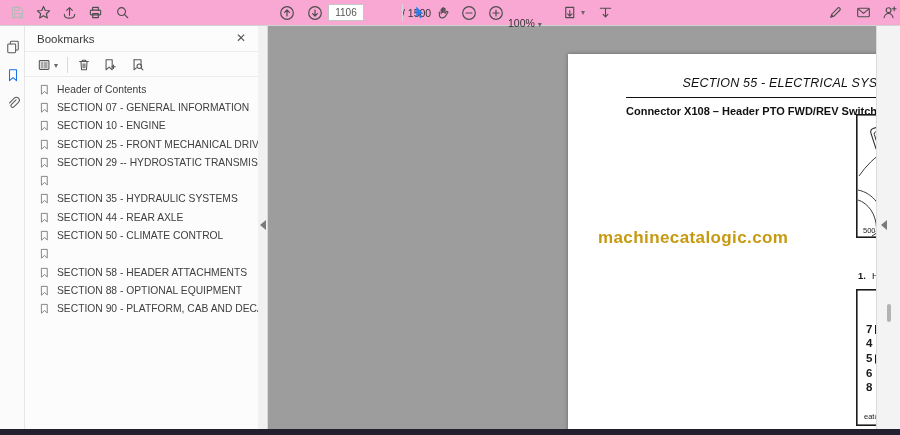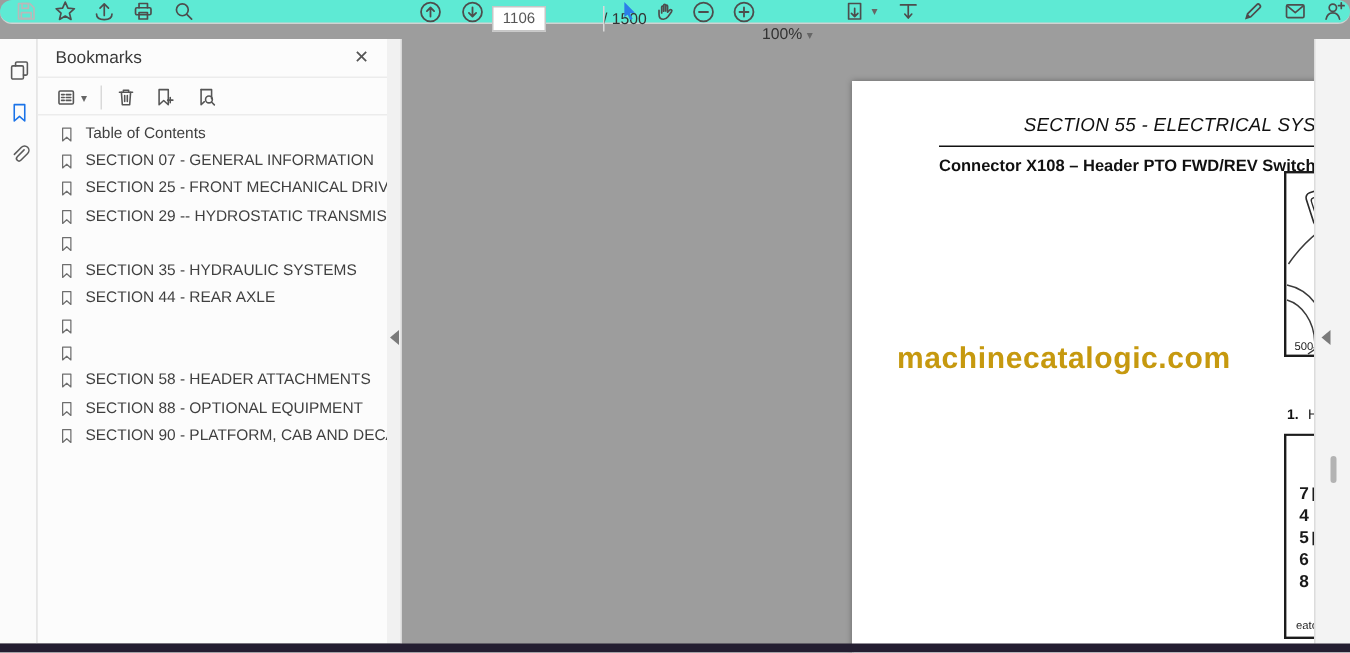--- a/index.html
+++ b/index.html
@@ -1,21 +1,21 @@
 <!DOCTYPE html>
 <html><head>
 <meta charset="utf-8">
 <style>
   * { margin:0; padding:0; box-sizing:border-box; }
   html,body { width:900px; height:435px; overflow:hidden; }
   body { position:relative; font-family:"Liberation Sans", sans-serif; background:#9d9d9d; }
 
   
-  .toolbar { position:absolute; left:0; top:0; width:900px; height:16px;
-             background:#5eead4; border-bottom:1px solid #d2d2d2; z-index:30;border-radius:11px; }
+  .toolbar { position:absolute; left:0; top:0; width:900px; height:26px;
+             background:#f9a8d4; border-bottom:1px solid #d2d2d2; z-index:30; }
   .tb-ico { position:absolute; top:50%; transform:translateY(-50%);
             width:18px; height:18px; display:flex; align-items:center; justify-content:center;
             color:#4d4d4d; cursor:pointer; }
   .tb-ico svg { display:block; }
   .tb-ico.disabled { color:#b9b9b9; }
   .tb-sep { position:absolute; top:4px; width:1px; height:17px; background:#d9d9d9; }
   .pg-input { position:absolute; left:328px; top:4px; width:36px; height:17px;
               border:1px solid #c6c6c6; background:#fff; font-size:10px; color:#555;
               text-align:center; font-family:"Liberation Sans",sans-serif; }
   .pg-total { position:absolute; left:370px; top:7px; font-size:10.5px; color:#333;margin-left:32px; }
@@ -58,21 +58,21 @@
 
   
   .doc-area { position:absolute; left:268px; top:26px; right:24px; bottom:6px; background:#9d9d9d; }
   .page { position:absolute; left:300px; top:28px; width:556px; height:401px;
           background:#ffffff; box-shadow:0 0 4px rgba(0,0,0,.35); z-index:10; overflow:hidden; }
   .doc-header { position:absolute; left:58px; top:22px; width:434px; text-align:center;
                 font-size:12.5px; font-style:italic; color:#111; letter-spacing:.2px; }
   .doc-rule { position:absolute; left:58px; top:43px; width:434px; height:1px; background:#111; }
   .doc-sub { position:absolute; left:58px; top:51px; font-size:11px; font-weight:bold;
              color:#111; }
-  .watermark { position:absolute; left:30px; top:174px; font-size:20px; font-weight:bold;
+  .watermark { position:absolute; left:30px; top:174px; font-size:17px; font-weight:bold;
                color:#c6990f; letter-spacing:.4px; }
   .fig { position:absolute; left:288px; background:#fff; }
   .fig1 { top:60px; width:205px; height:124px; }
   .fig2 { top:235px; width:202px; height:137px; }
   .fig-cap { position:absolute; left:288px; top:203px; width:205px; text-align:center;
              font-size:9.8px; font-weight:bold; color:#111; }
   .legend { position:absolute; left:290px; top:217px; font-size:9.3px; color:#111; }
   .legend .num { display:inline-block; width:14px; font-weight:bold; }
 
   
@@ -251,32 +251,38 @@
           <path d="M11.4,11.4 l2.2,2.2"></path>
         </svg>
     </div>
   </div>
 
   <div class="bm-list">
     <div class="bm-item">
       <svg class="line" width="11" height="11" viewBox="0 0 16 16" stroke-width="1.4">
           <path d="M4,2 h8 v12.5 l-4,-3.6 -4,3.6 z"></path>
         </svg>
-      <span>Table of Contents</span>
+      <span>Header of Contents</span>
     </div>
     <div class="bm-item">
       <svg class="line" width="11" height="11" viewBox="0 0 16 16" stroke-width="1.4">
           <path d="M4,2 h8 v12.5 l-4,-3.6 -4,3.6 z"></path>
         </svg>
       <span>SECTION 07 - GENERAL INFORMATION</span>
     </div>
     <div class="bm-item">
       <svg class="line" width="11" height="11" viewBox="0 0 16 16" stroke-width="1.4">
           <path d="M4,2 h8 v12.5 l-4,-3.6 -4,3.6 z"></path>
         </svg>
+      <span>SECTION 10 - ENGINE</span>
+    </div>
+    <div class="bm-item">
+      <svg class="line" width="11" height="11" viewBox="0 0 16 16" stroke-width="1.4">
+          <path d="M4,2 h8 v12.5 l-4,-3.6 -4,3.6 z"></path>
+        </svg>
       <span>SECTION 25 - FRONT MECHANICAL DRIVE</span>
     </div>
     <div class="bm-item">
       <svg class="line" width="11" height="11" viewBox="0 0 16 16" stroke-width="1.4">
           <path d="M4,2 h8 v12.5 l-4,-3.6 -4,3.6 z"></path>
         </svg>
       <span>SECTION 29 -- HYDROSTATIC TRANSMISSION</span>
     </div>
     <div class="bm-item">
       <svg class="line" width="11" height="11" viewBox="0 0 16 16" stroke-width="1.4">
@@ -292,20 +298,21 @@
     <div class="bm-item">
       <svg class="line" width="11" height="11" viewBox="0 0 16 16" stroke-width="1.4">
           <path d="M4,2 h8 v12.5 l-4,-3.6 -4,3.6 z"></path>
         </svg>
       <span>SECTION 44 - REAR AXLE</span>
     </div>
     <div class="bm-item">
       <svg class="line" width="11" height="11" viewBox="0 0 16 16" stroke-width="1.4">
           <path d="M4,2 h8 v12.5 l-4,-3.6 -4,3.6 z"></path>
         </svg>
+      <span>SECTION 50 - CLIMATE CONTROL</span>
     </div>
     <div class="bm-item">
       <svg class="line" width="11" height="11" viewBox="0 0 16 16" stroke-width="1.4">
           <path d="M4,2 h8 v12.5 l-4,-3.6 -4,3.6 z"></path>
         </svg>
     </div>
     <div class="bm-item">
       <svg class="line" width="11" height="11" viewBox="0 0 16 16" stroke-width="1.4">
           <path d="M4,2 h8 v12.5 l-4,-3.6 -4,3.6 z"></path>
         </svg>

